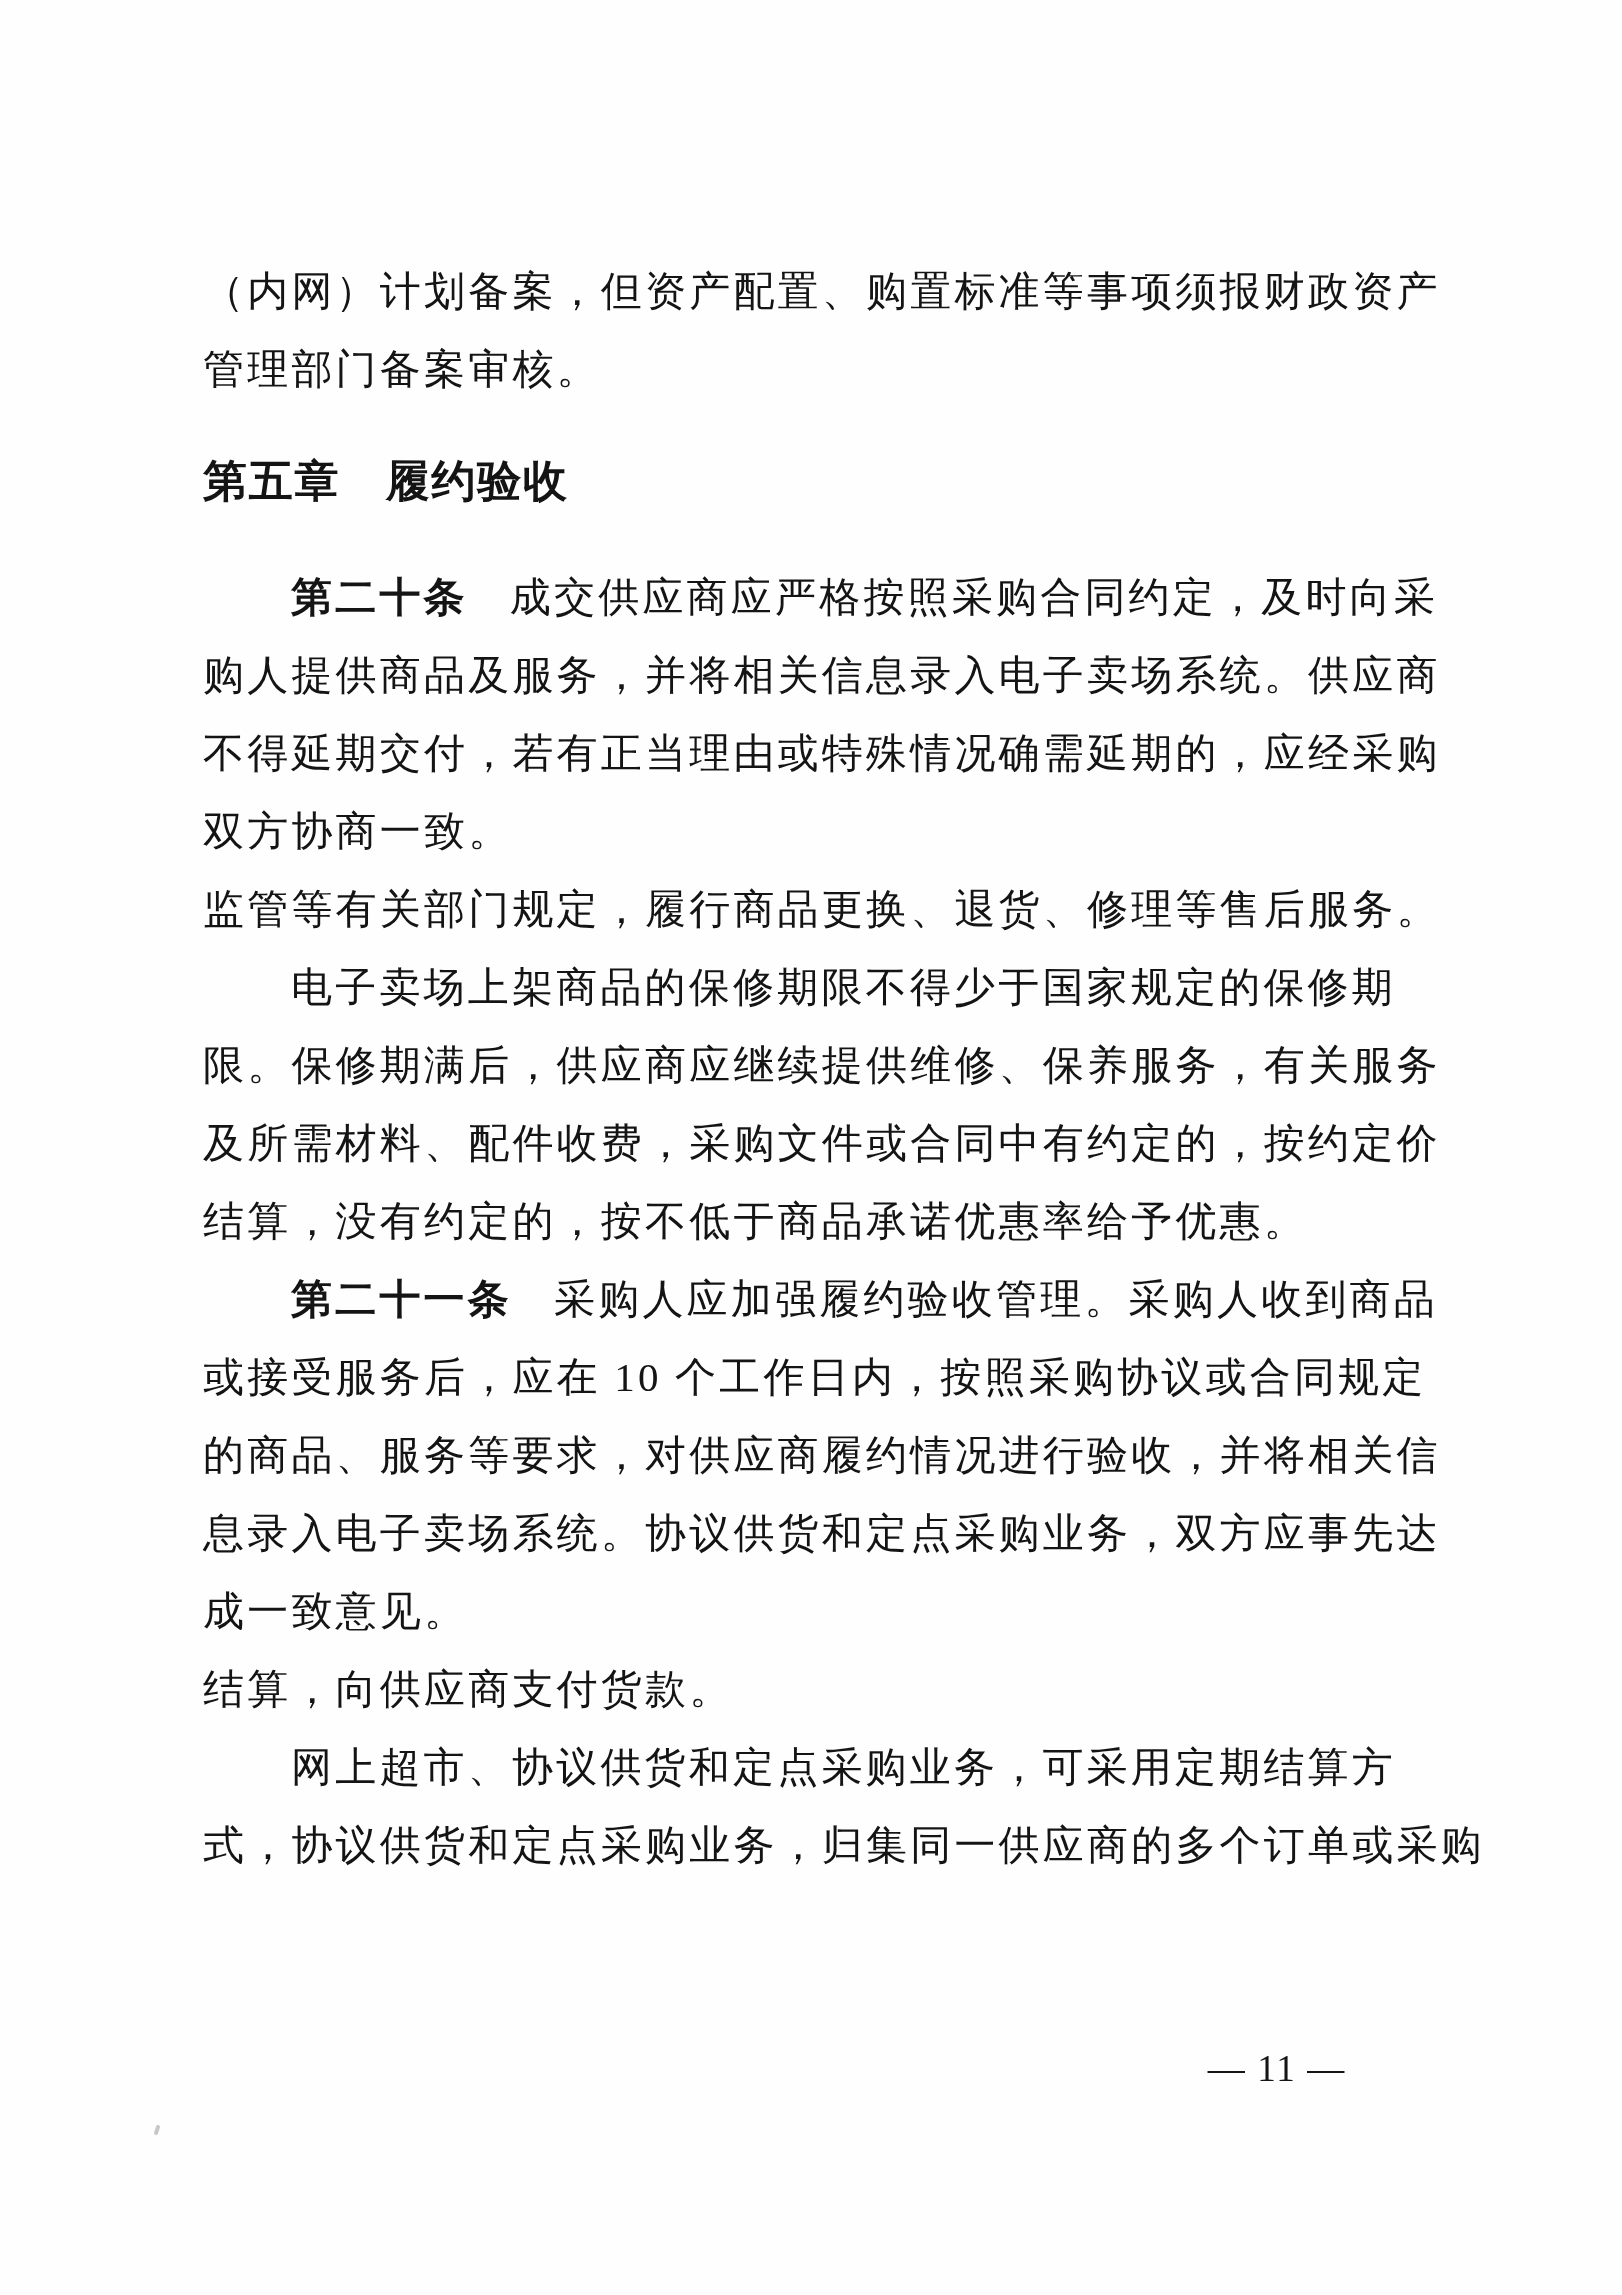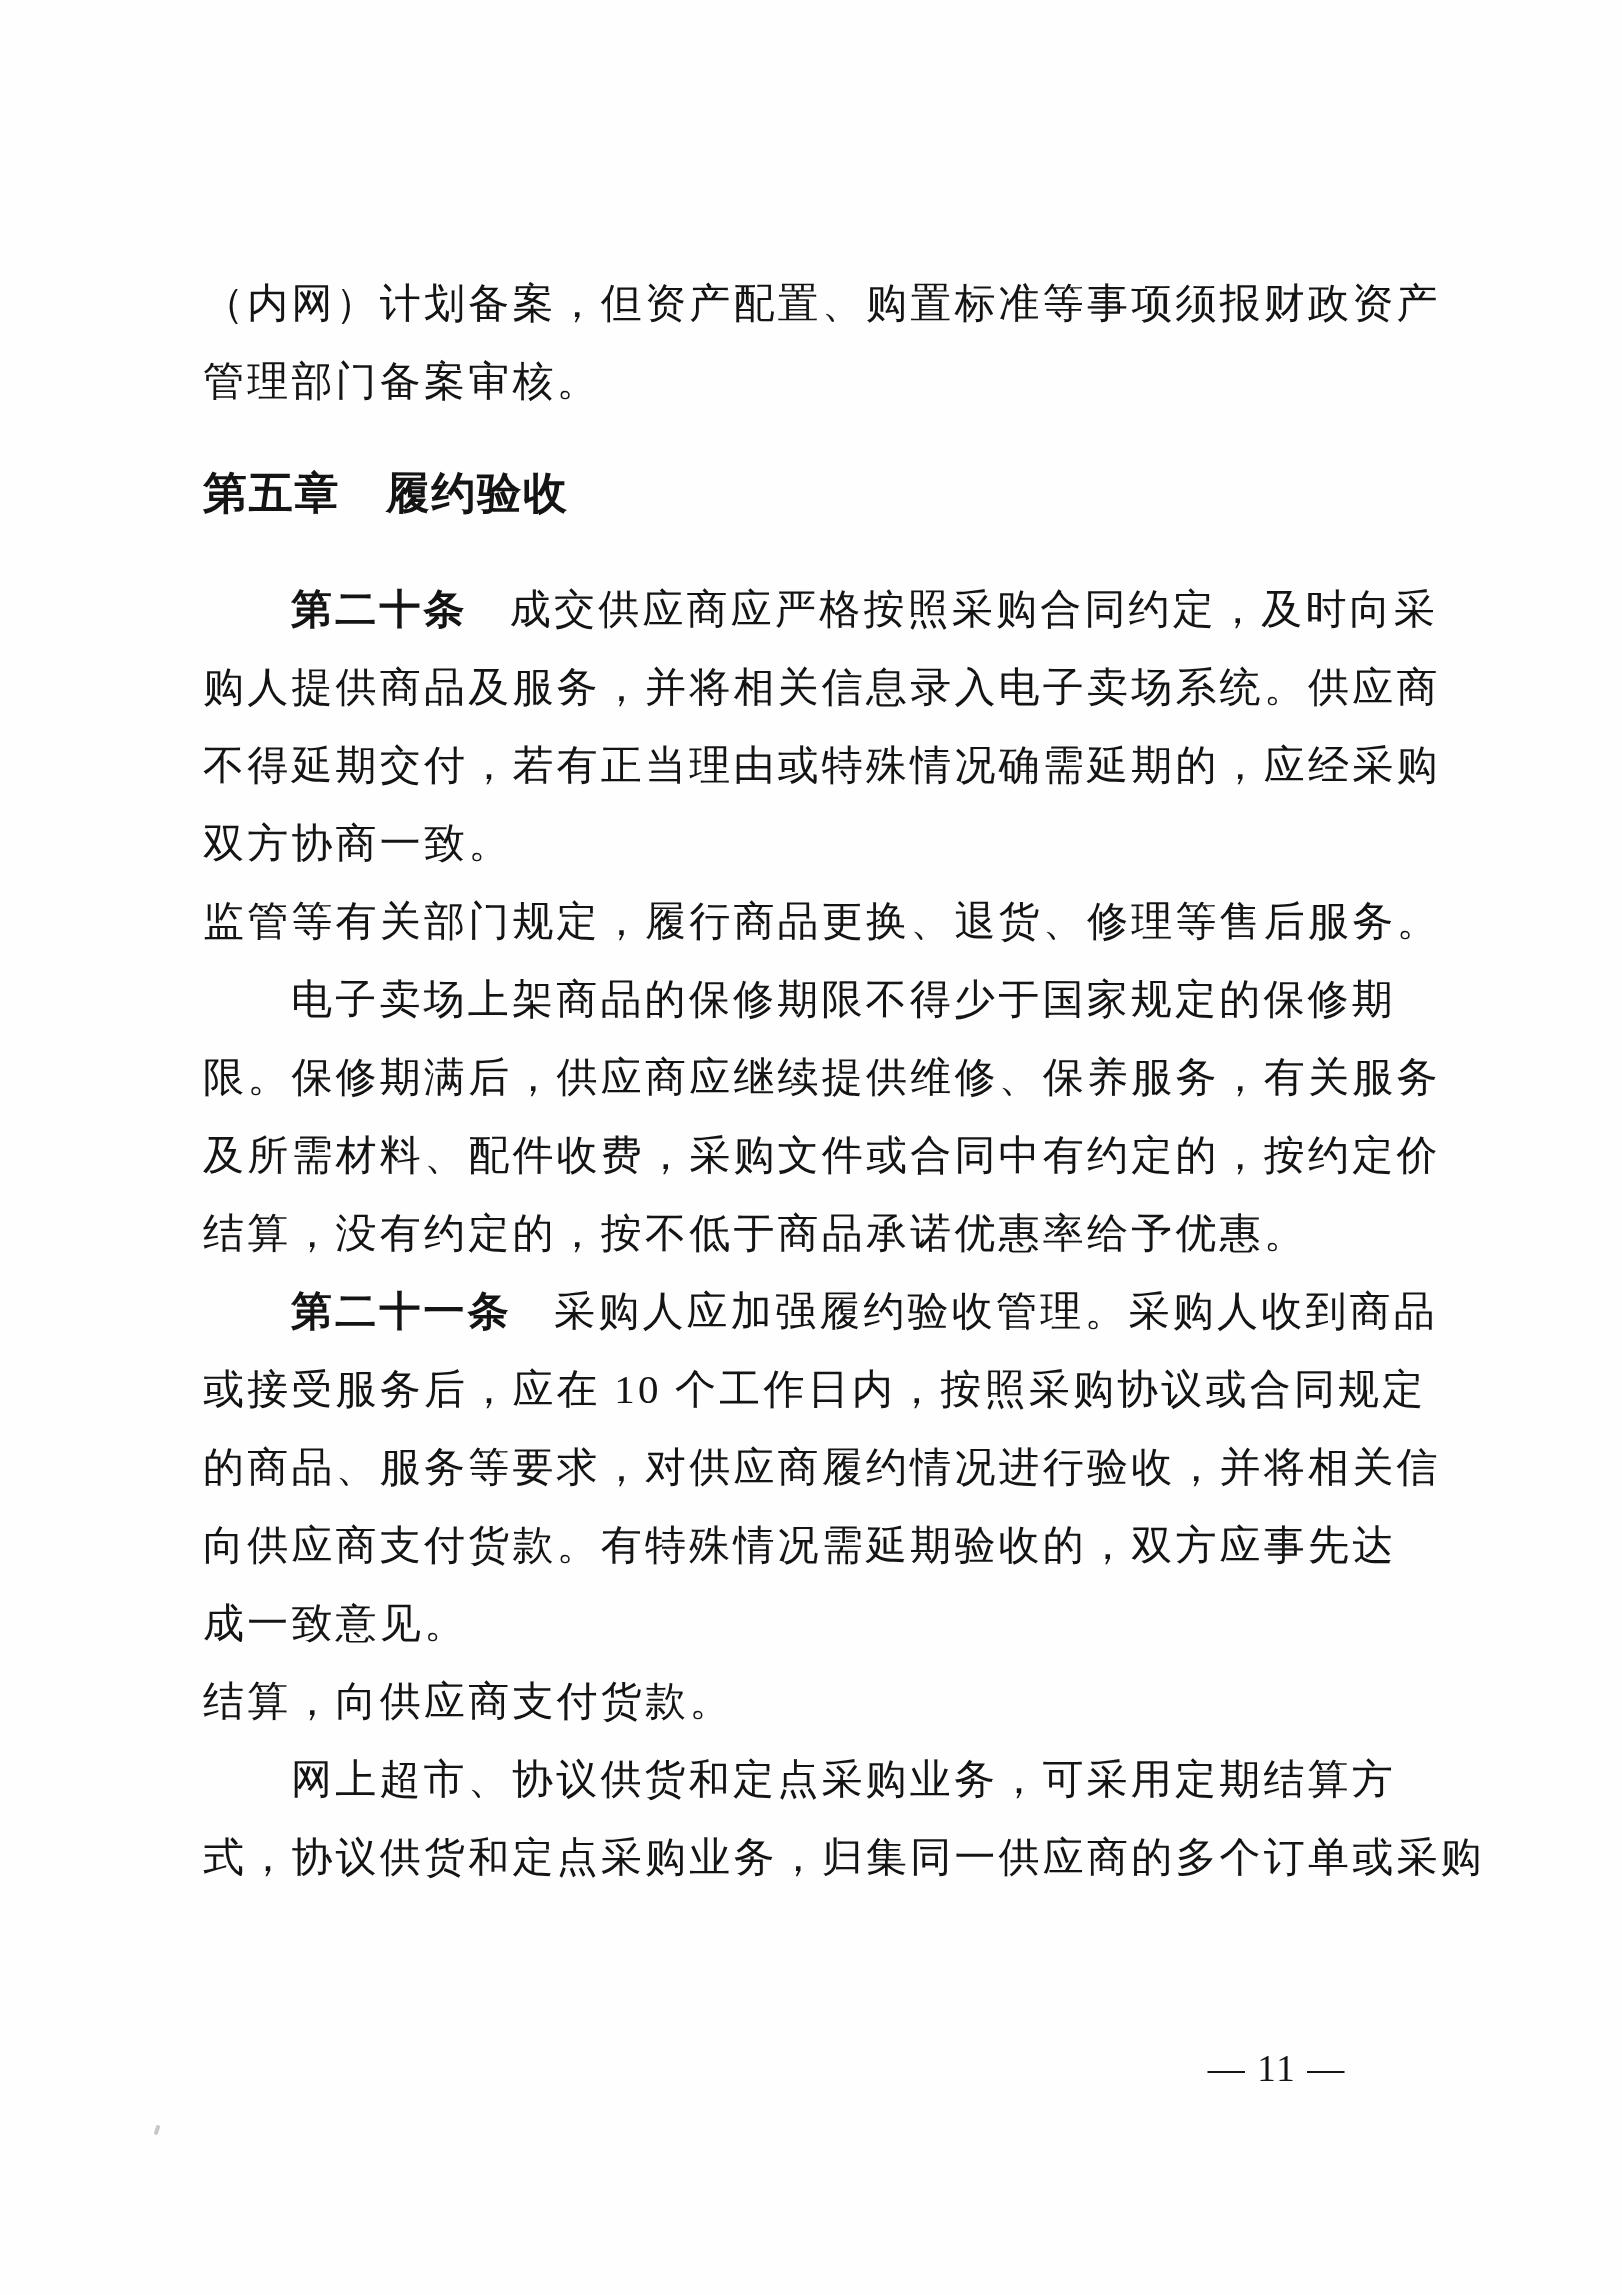--- a/index.html
+++ b/index.html
@@ -12,21 +12,21 @@
     width: 1623px;
     height: 2295px;
     background: #fefefe;
     overflow: hidden;
     font-family: "Liberation Serif", "DejaVu Serif", serif;
     color: #141414;
   }
   .text-block {
     position: absolute;
     left: 203px;
-    top: 264px;
+    top: 252px;
     width: 1227px;
   }
   .line {
     height: 78px;
     line-height: 78px;
     font-size: 41px;
     letter-spacing: 3.2px;
     white-space: nowrap;
   }
   .line.indent {
@@ -84,21 +84,21 @@
       <div class="line ">不得延期交付，若有正当理由或特殊情况确需延期的，应经采购</div>
       <div class="line ">双方协商一致。</div>
       <div class="line ">监管等有关部门规定，履行商品更换、退货、修理等售后服务。</div>
       <div class="line indent">电子卖场上架商品的保修期限不得少于国家规定的保修期</div>
       <div class="line ">限。保修期满后，供应商应继续提供维修、保养服务，有关服务</div>
       <div class="line ">及所需材料、配件收费，采购文件或合同中有约定的，按约定价</div>
       <div class="line ">结算，没有约定的，按不低于商品承诺优惠率给予优惠。</div>
       <div class="line article"><span class="article-label">第二十一条</span><span>采购人应加强履约验收管理。采购人收到商品</span></div>
       <div class="line ">或接受服务后，应在 10 个工作日内，按照采购协议或合同规定</div>
       <div class="line ">的商品、服务等要求，对供应商履约情况进行验收，并将相关信</div>
-      <div class="line ">向供应商支付货款。有特殊情况需延期验收的，双方应事先达</div>
+      <div class="line ">息录入电子卖场系统。协议供货和定点采购业务，双方应事先达</div>
       <div class="line ">成一致意见。</div>
       <div class="line ">结算，向供应商支付货款。</div>
       <div class="line indent">网上超市、协议供货和定点采购业务，可采用定期结算方</div>
       <div class="line ">式，协议供货和定点采购业务，归集同一供应商的多个订单或采购</div>
     </div>
   <div class="page-number">— 11 —</div>
   <div class="artifact"></div>
 </div>
 
 

